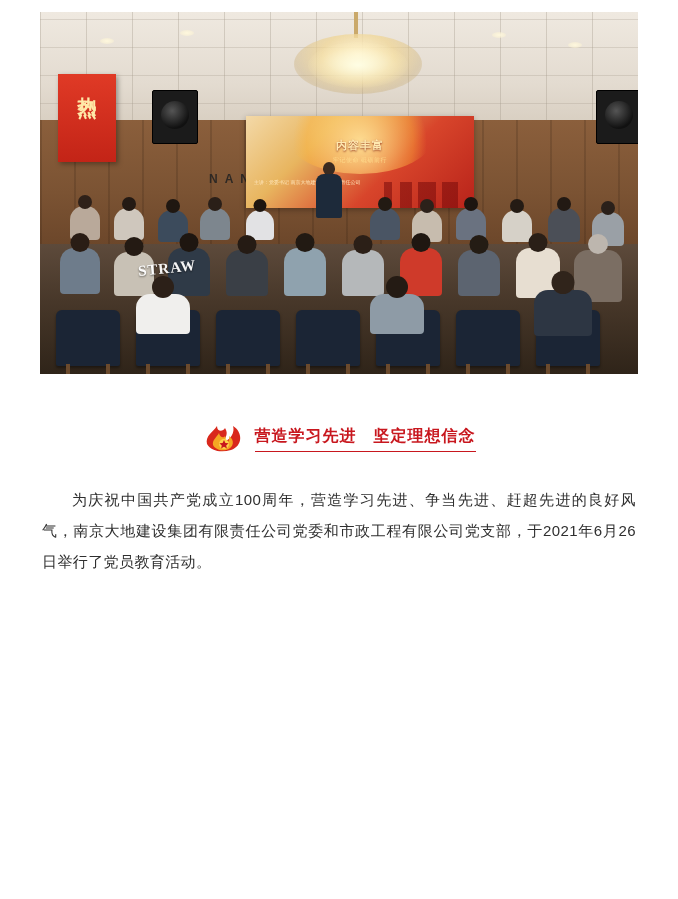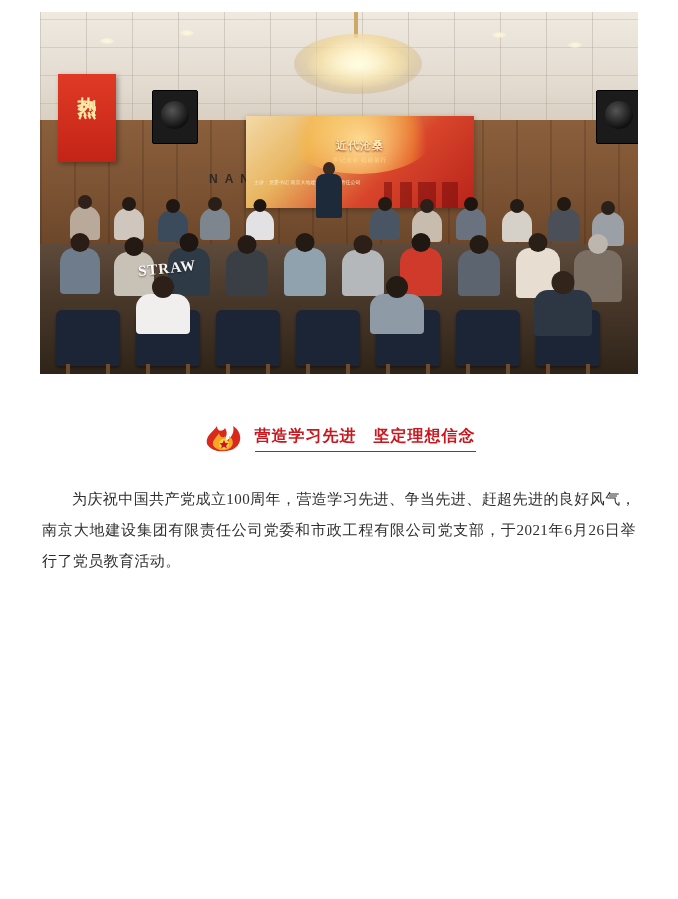--- a/index.html
+++ b/index.html
@@ -235,21 +235,20 @@
     letter-spacing: 1px;
     border-bottom: 1px solid #c8171e;
     padding-bottom: 2px;
     display: inline-block;
   }
 
   
   .article {
     margin-top: 30px;
     padding: 0 2px;
-    font-family: Liberation Serif, serif;
   }
   .para {
     font-size: 15px;
     line-height: 31px;
     color: #2f2f2f;
     text-align: justify;
     margin: 0 0 24px 0;
     text-indent: 2em;
     letter-spacing: .4px;
   }
@@ -288,21 +287,21 @@
       </div>
 
       <div class="speaker-box" style="left:112px; top:78px;"></div>
       <div class="speaker-box" style="left:556px; top:78px;"></div>
 
       <div class="wall-text">南京大地</div>
       <div class="wall-text-en">NANJING DADI GROUP</div>
 
       <div class="screen">
         <div class="sun"></div>
-        <div class="slide-title">近代沧桑</div>
+        <div class="slide-title">内容丰富</div>
         <div class="slide-sub">牢记使命 砥砺前行</div>
         <div class="slide-foot">主讲：党委书记
 南京大地建设集团有限责任公司</div>
         <div class="skyline"></div>
       </div>
 
       <div class="presenter">
         <div class="head"></div>
         <div class="body"></div>
       </div>

